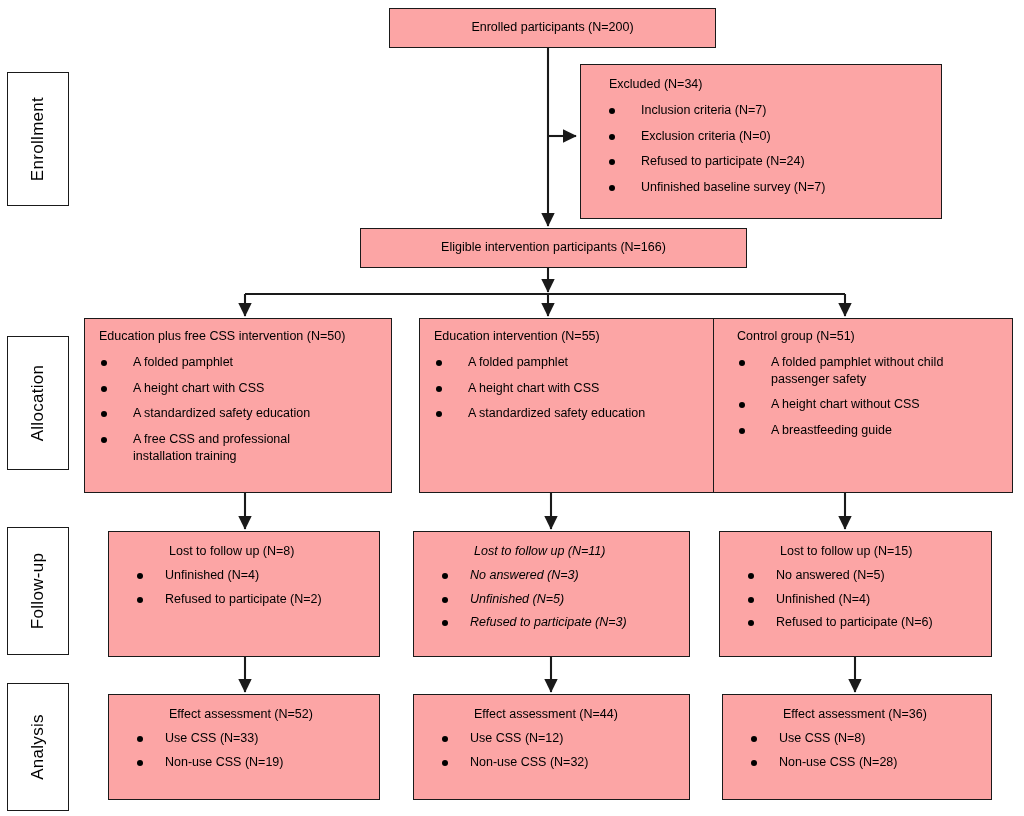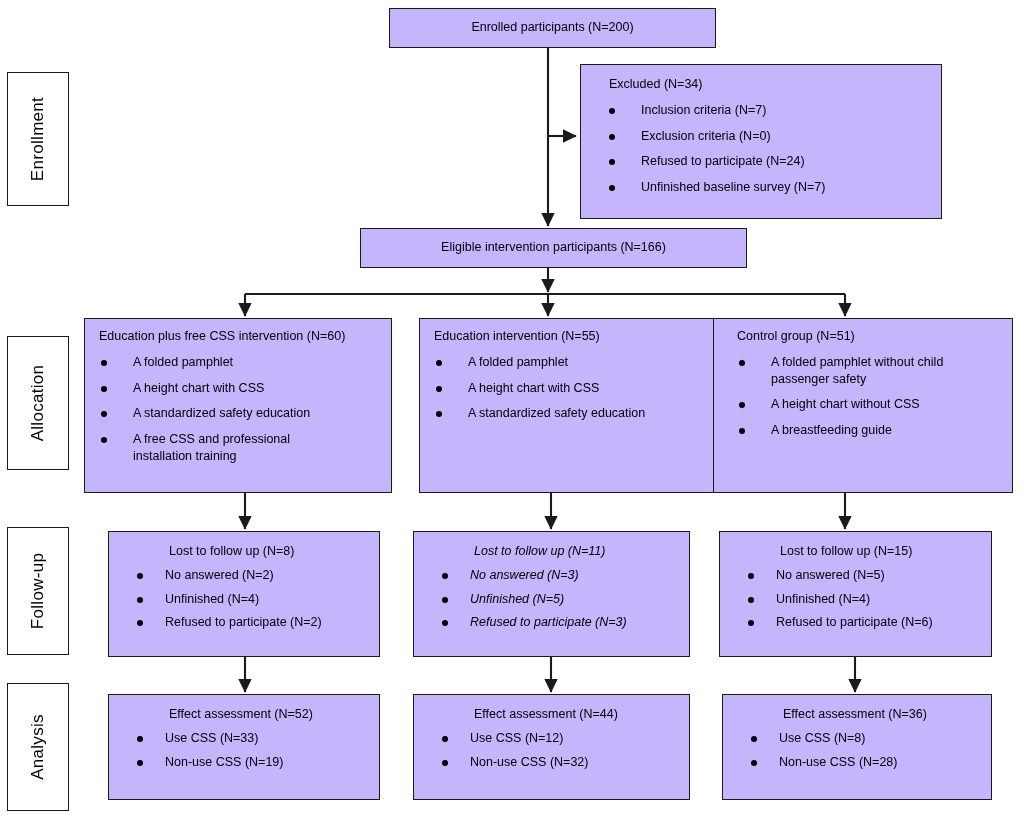--- a/index.html
+++ b/index.html
@@ -10,21 +10,21 @@
     overflow:hidden;
     position:relative;
   }
   #diagram{position:absolute;left:0;top:0;width:1024px;height:816px;}
 
   
   .node{
     position:absolute;
     box-sizing:border-box;
     border:1.6px solid #1a1a1a;
-    background:#c4b5fd;
+    background:#fca5a5;
     overflow:hidden;
   }
   .node .title{
     font-size:12.5px;
     line-height:1.25;
     white-space:nowrap;
   }
   .node.center .title{text-align:center;}
   .node .bullets{
     list-style:none;
@@ -171,21 +171,21 @@
     <li><span class="dot"></span><span>Refused to participate (N=24)</span></li>
     <li><span class="dot"></span><span>Unfinished baseline survey (N=7)</span></li>
   </ul>
 </div>
 
 <div class="node center" id="box-eligible">
   <div class="title">Eligible intervention participants (N=166)</div>
 </div>
 
 <div class="node alloc" id="box-alloc-1">
-  <div class="title">Education plus free CSS intervention (N=60)</div>
+  <div class="title">Education plus free CSS intervention (N=50)</div>
   <ul class="bullets">
     <li><span class="dot"></span><span>A folded pamphlet</span></li>
     <li><span class="dot"></span><span>A height chart with CSS</span></li>
     <li><span class="dot"></span><span>A standardized safety education</span></li>
     <li class="justified"><span class="dot"></span><span>A free CSS and professional</span><span class="line2">installation training</span></li>
   </ul>
 </div>
 
 <div class="node alloc" id="box-alloc-2">
   <div class="title">Education intervention (N=55)</div>
@@ -201,21 +201,20 @@
   <ul class="bullets">
     <li class="justified"><span class="dot"></span><span>A folded pamphlet without child</span><span class="line2">passenger safety</span></li>
     <li><span class="dot"></span><span>A height chart without CSS</span></li>
     <li><span class="dot"></span><span>A breastfeeding guide</span></li>
   </ul>
 </div>
 
 <div class="node followup" id="box-follow-1">
   <div class="title">Lost to follow up (N=8)</div>
   <ul class="bullets">
-    <li><span class="dot"></span><span>No answered (N=2)</span></li>
     <li><span class="dot"></span><span>Unfinished (N=4)</span></li>
     <li><span class="dot"></span><span>Refused to participate (N=2)</span></li>
   </ul>
 </div>
 
 <div class="node followup" id="box-follow-2">
   <div class="title">Lost to follow up (N=11)</div>
   <ul class="bullets">
     <li><span class="dot"></span><span>No answered (N=3)</span></li>
     <li><span class="dot"></span><span>Unfinished (N=5)</span></li>

